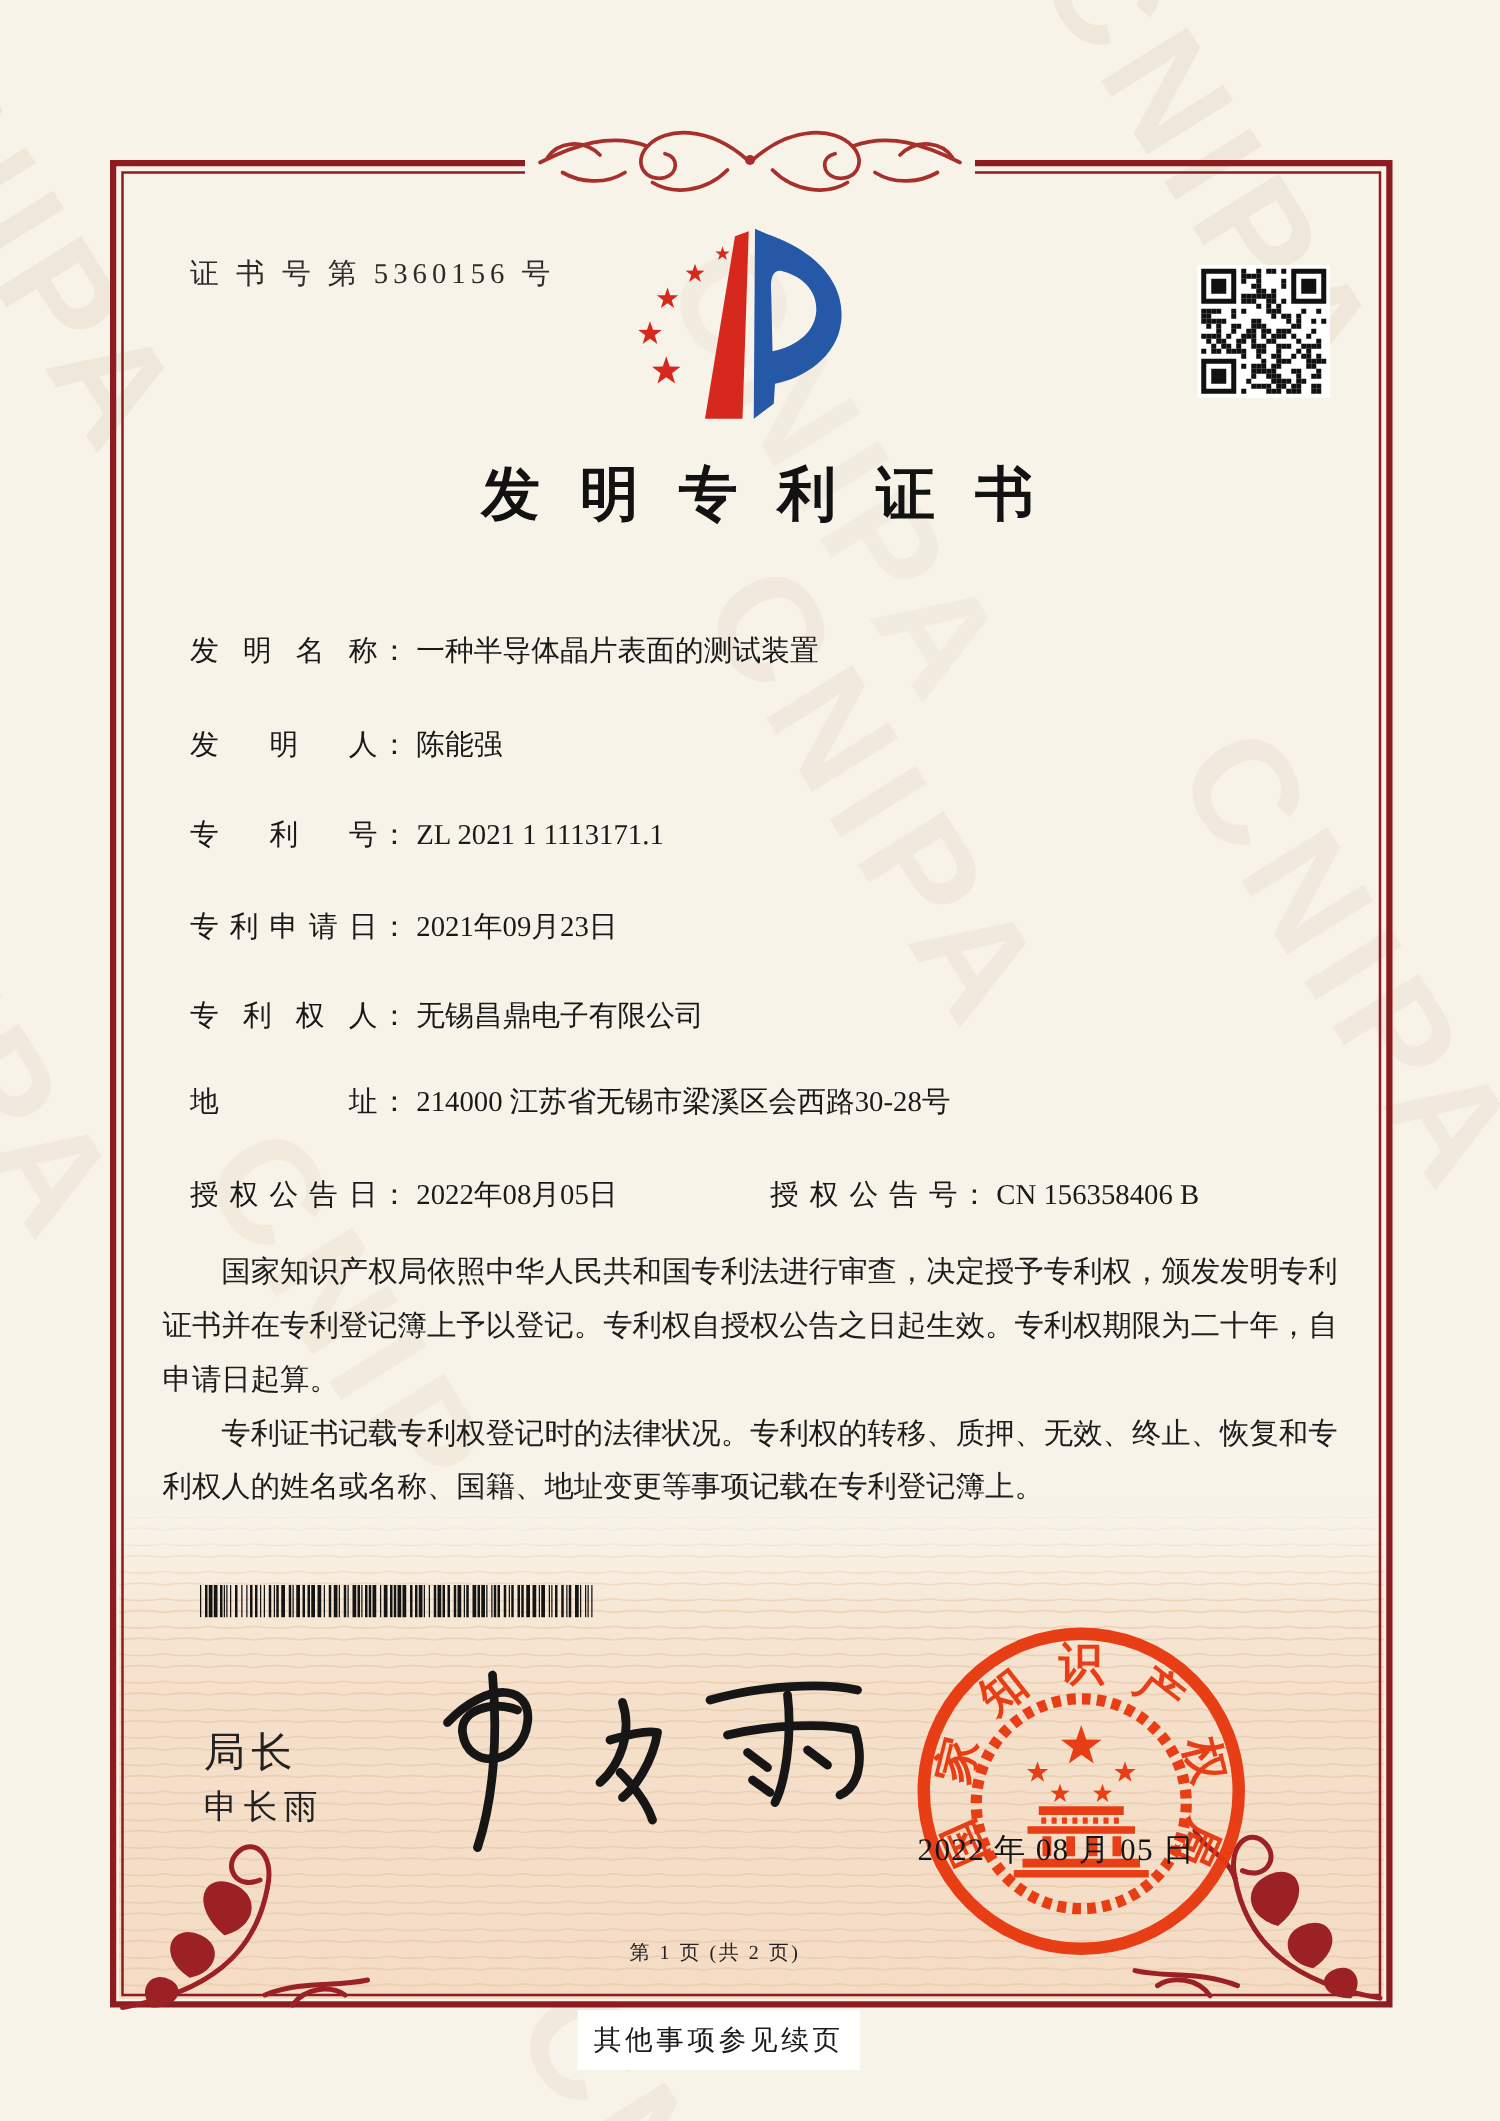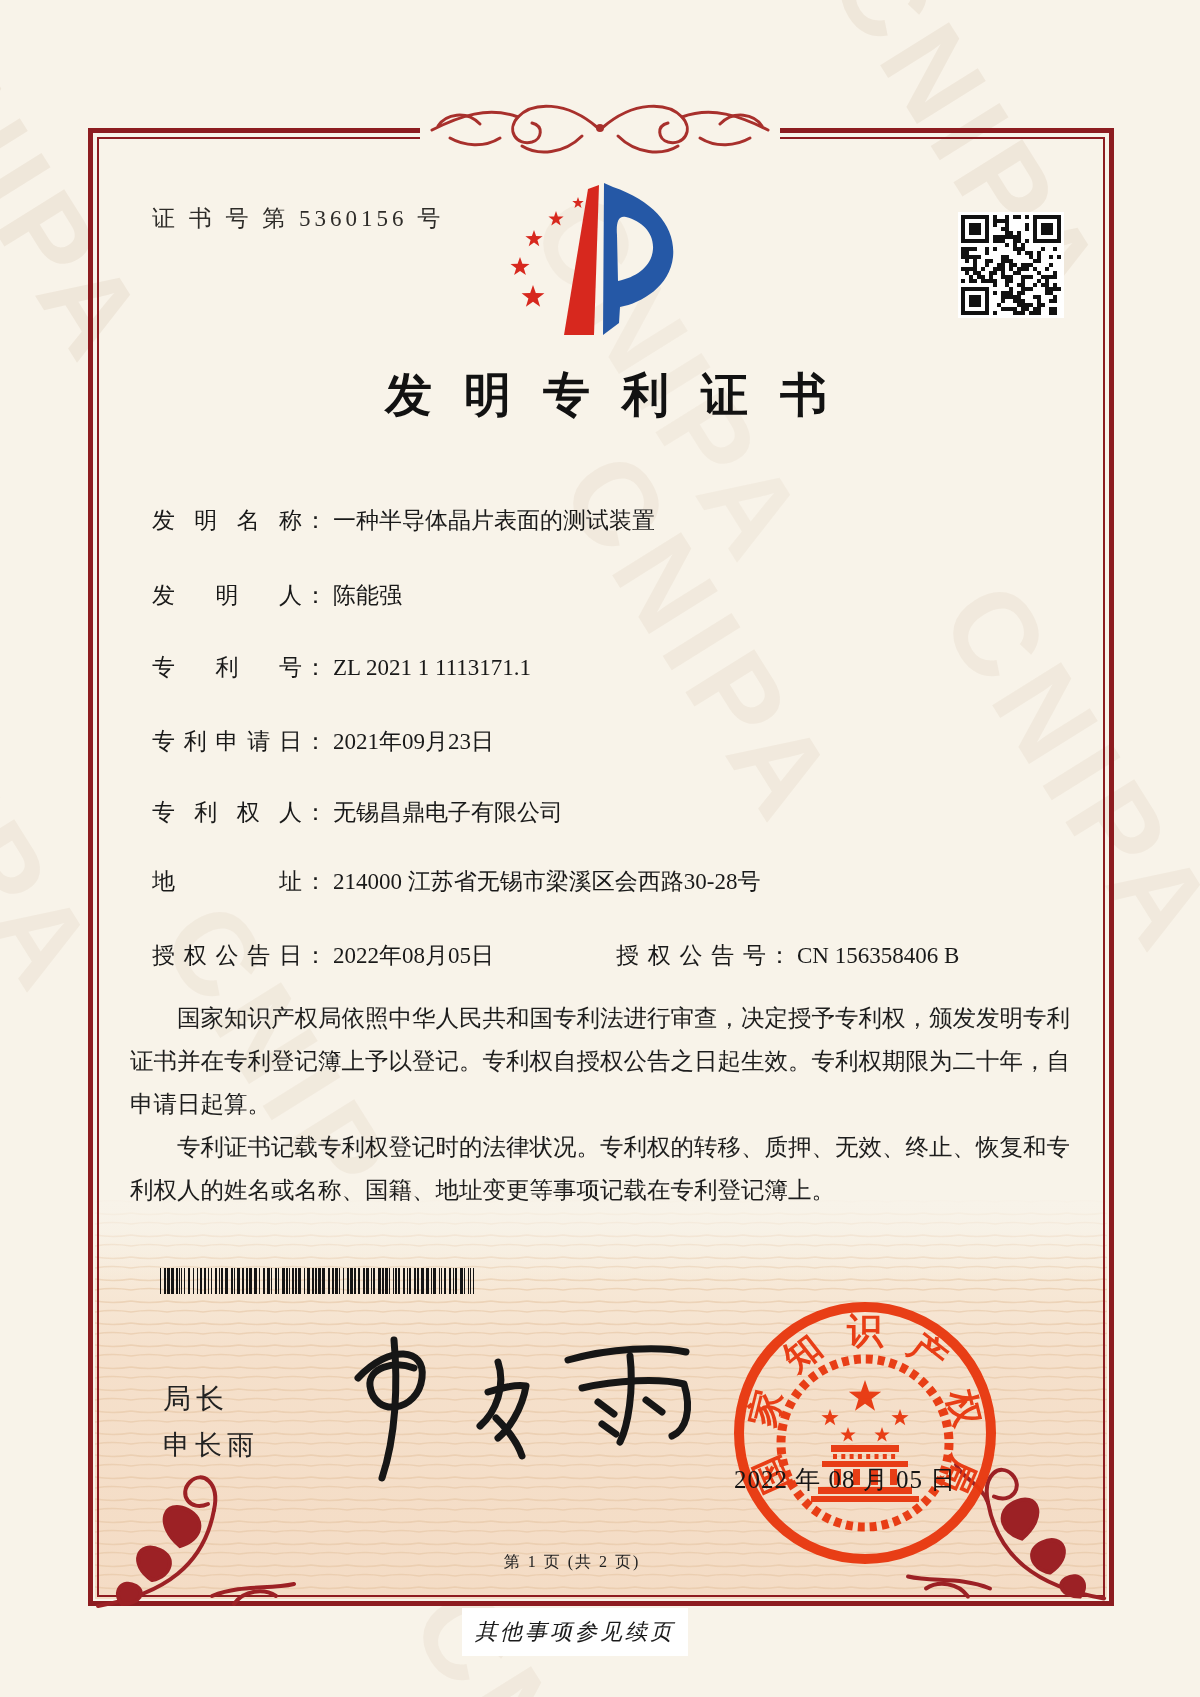--- a/index.html
+++ b/index.html
@@ -35,35 +35,35 @@
        vertical-align:top;font-family:Liberation Serif, serif;}
   .colon{display:inline-block;margin:0 6px 0 2px;}
   .grant2{position:absolute;left:464px;top:0;white-space:nowrap;}
   
   #paras{left:130px;top:997px;width:940px;z-index:5;font-size:23.5px;line-height:43px;
          text-align:justify;color:#1d1d1d;}
   #paras p{margin:0;text-indent:2em;}
   
   #barcode{left:160px;top:1268px;z-index:5;}
   
-  #bureau-title{left:163px;top:1380px;font-size:28px;letter-spacing:5px;z-index:5;
+  #bureau-title{left:163px;top:1380px;font-size:33px;letter-spacing:5px;z-index:5;
          font-family:"Liberation Sans","DejaVu Sans",sans-serif;color:#222;}
   #bureau-name{left:163px;top:1427px;font-size:27px;letter-spacing:5px;z-index:5;
          font-family:"Liberation Sans","DejaVu Sans",sans-serif;color:#222;}
   #sig{left:330px;top:1326px;z-index:5;}
   
   #seal{left:729px;top:1297px;z-index:5;opacity:.96;}
   #seal-date{left:734px;top:1463px;width:220px;text-align:center;font-size:25px;
          color:#141414;letter-spacing:1px;z-index:6;white-space:nowrap;}
   
   #pageinfo{left:452px;top:1552px;width:240px;text-align:center;font-size:16px;
          letter-spacing:2px;z-index:5;color:#222;}
   #contnote{left:462px;top:1608px;width:226px;height:48px;line-height:48px;background:#fff;
          text-align:center;font-size:22px;letter-spacing:3px;z-index:5;color:#1a1a1a;
-         font-style:italic;}
+         }
   .corner{z-index:5;pointer-events:none;}
 </style>
 </head>
 <body>
 
 <div class="wm" style="left:-40px;top:-30px">CNIPA</div>
 <div class="wm" style="left:918px;top:-80px">CNIPA</div>
 <div class="wm" style="left:620px;top:170px;opacity:.10">CNIPA</div>
 <div class="wm" style="left:650px;top:430px;opacity:.13">CNIPA</div>
 <div class="wm" style="left:1030px;top:560px;opacity:.13">CNIPA</div>

